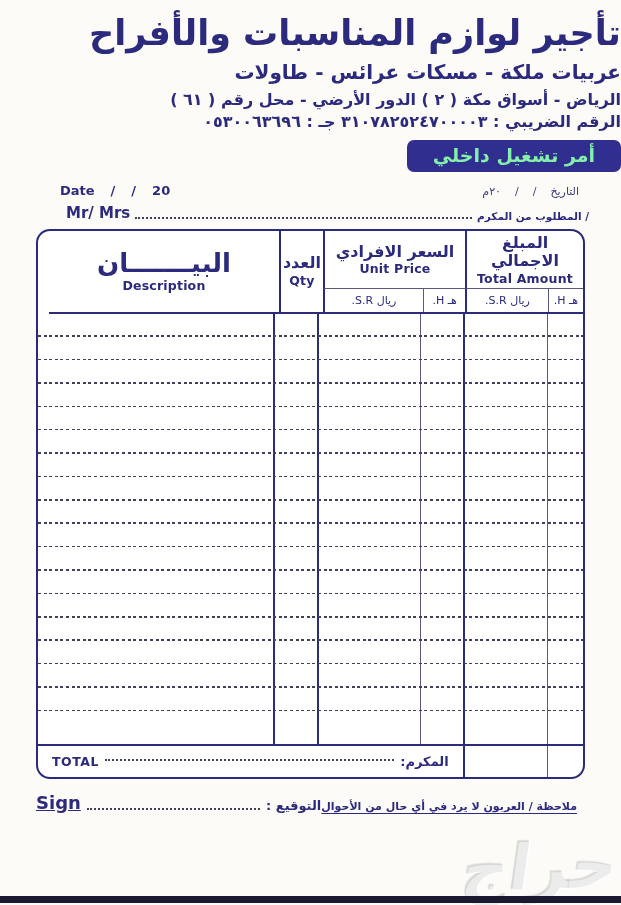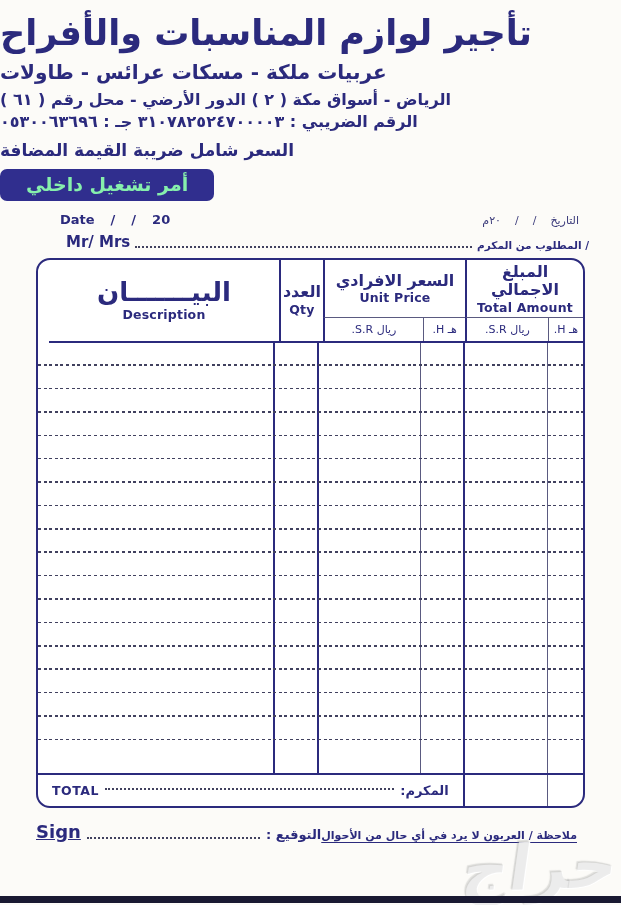--- a/index.html
+++ b/index.html
@@ -11,21 +11,21 @@
     --cols:43.07% 8.21% 18.8% 7.85% 15.51% 6.56%;
   }
   *{margin:0;padding:0;box-sizing:border-box;}
   html,body{background:#e9e9e9;}
   body{font-family:"DejaVu Sans", sans-serif;}
   .page{
     position:relative;width:621px;height:905px;background:var(--paper);
     margin:0 auto;overflow:hidden;color:var(--ink);
   }
   
-  .hdr{text-align:left;}
+  .hdr{text-align:right;}
   .title{font-size:35px;font-weight:bold;letter-spacing:-1px;margin-top:12px;line-height:1.25;}
   .subtitle{font-size:20px;font-weight:bold;margin-top:4px;}
   .addr{font-size:16px;font-weight:bold;margin-top:6px;}
   .tax{font-size:16px;font-weight:bold;margin-top:3px;}
   .vat{font-size:17px;font-weight:bold;margin-top:9px;}
   .badge{
     display:inline-block;background:#302e8e;color:#86efac;font-size:19px;font-weight:bold;
     padding:4px 26px 6px;border-radius:7px;margin-top:9px;
   }
   
@@ -102,21 +102,20 @@
 </head>
 <body>
 
 <div class="page">
 
   <div class="hdr">
     <div class="title">تأجير لوازم المناسبات والأفراح</div>
     <div class="subtitle">عربيات ملكة - مسكات عرائس - طاولات</div>
     <div class="addr">الرياض - أسواق مكة ( ٢ ) الدور الأرضي - محل رقم ( ٦١ )</div>
     <div class="tax">الرقم الضريبي : ٣١٠٧٨٢٥٢٤٧٠٠٠٠٣ جـ : ٠٥٣٠٠٦٣٦٩٦</div>
-    <div class="vat">السعر شامل ضريبة القيمة المضافة</div>
     <div>
       <span class="badge">أمر تشغيل داخلي</span>
     </div>
   </div>
 
   <div class="daterow">
     <div class="date-en">
       <span>Date</span>
       <span>/</span>
       <span>/</span>

